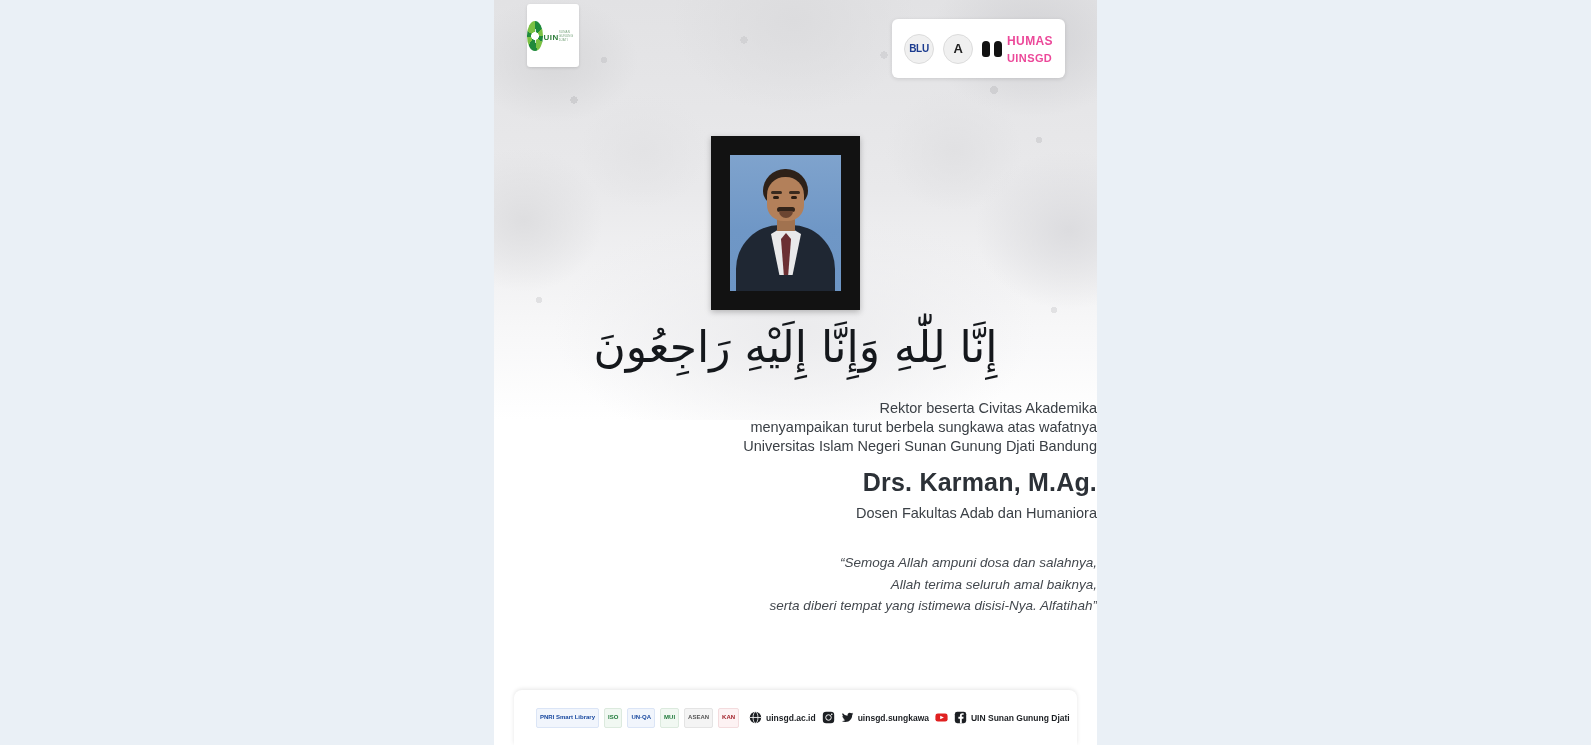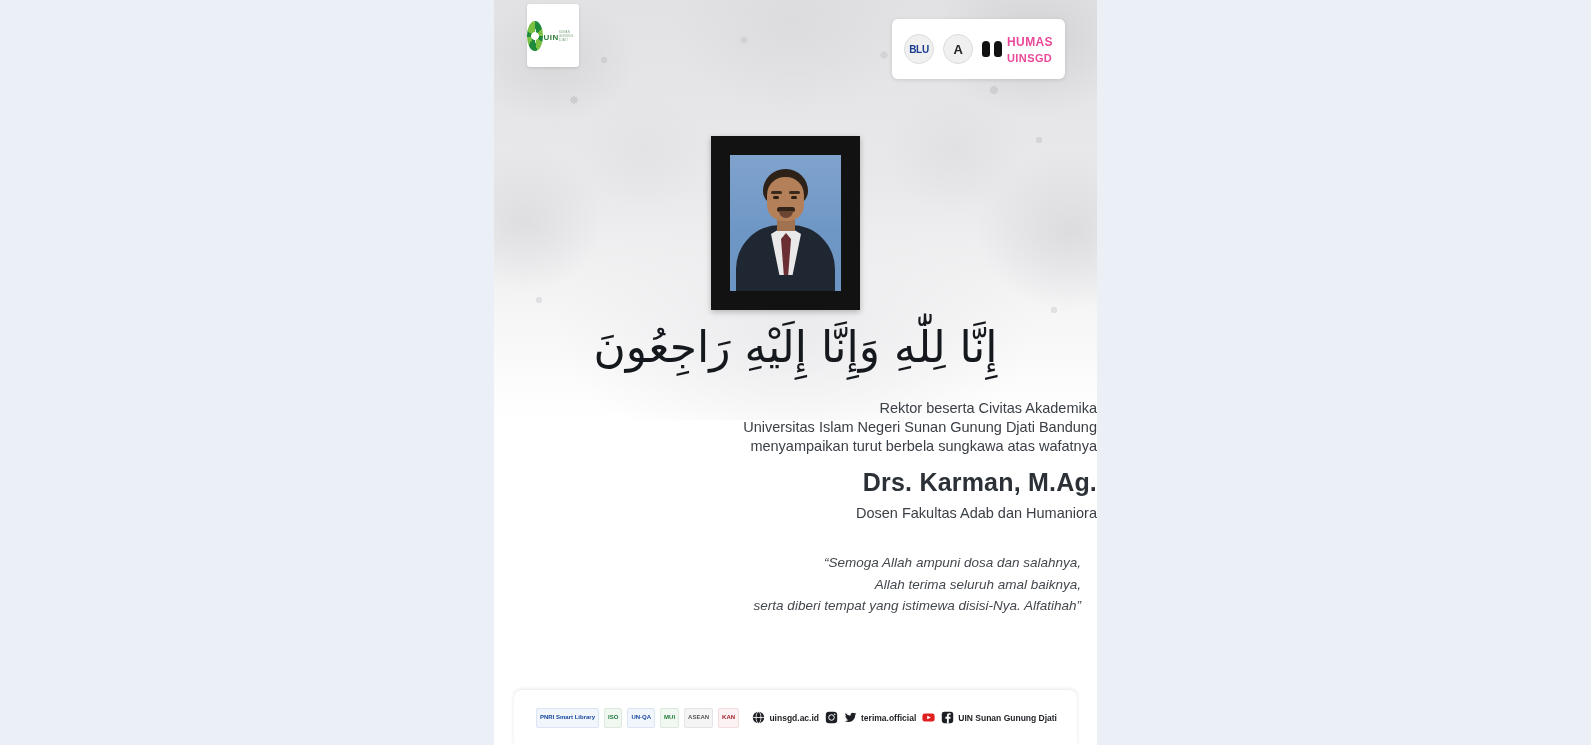--- a/index.html
+++ b/index.html
@@ -109,28 +109,28 @@
     color: #7aa57f;
     letter-spacing: .2px;
     margin-top: 1px;
   }
 
   
   #top-right-badges {
     position: absolute;
     right: 32px;
     top: 19px;
-    height: 60px;
+    height: 43px;
     background: #ffffff;
     border-radius: 6px;
     box-shadow: 0 1px 4px rgba(0,0,0,.12);
     display: flex;
     align-items: center;
     gap: 9px;
-    padding: 0 12px;
+    padding: 8px 12px;
   }
   .round-badge {
     width: 28px;
     height: 28px;
     border-radius: 50%;
     background: #f0f0f0;
     border: 1px solid #dcdcdc;
     display: flex;
     align-items: center;
     justify-content: center;
@@ -296,21 +296,21 @@
   }
   #deceased-role div { margin: 0 0 2px 0; }
 
   #prayer {
     top: 554px;
     font-size: 13.5px;
     font-style: italic;
     line-height: 1.3;
     color: #43484e;
   }
-  #prayer div { margin: 0 16px 4px 0; padding-left: 35px; }
+  #prayer div { margin: 0 0 4px 0; padding-left: 35px; }
 
   
   #bottom-bar {
     position: absolute;
     left: 20px;
     bottom: 0;
     width: 563px;
     height: 55px;
     background: #ffffff;
     border-radius: 8px 8px 0 0;
@@ -413,22 +413,22 @@
         <span class="p-eye-r"></span>
         <span class="p-mustache"></span>
         <span class="p-mouth"></span>
       </div>
     </div>
 
     <div id="arabic-phrase">إِنَّا لِلّٰهِ وَإِنَّا إِلَيْهِ رَاجِعُونَ</div>
 
     <div class="center-block" id="intro-lines">
       <div>Rektor beserta Civitas Akademika</div>
+      <div>menyampaikan turut berbela sungkawa atas wafatnya</div>
       <div>Universitas Islam Negeri Sunan Gunung Djati Bandung</div>
-      <div>menyampaikan turut berbela sungkawa atas wafatnya</div>
     </div>
 
     <div class="center-block" id="deceased-name">Drs. Karman, M.Ag.</div>
 
     <div class="center-block" id="deceased-role">
       <div>Dosen Fakultas Adab dan Humaniora</div>
     </div>
 
     <div class="center-block" id="prayer">
       <div>“Semoga Allah ampuni dosa dan salahnya,</div>
@@ -469,21 +469,21 @@
               </svg>
           </span>
         </span>
 
         <span class="social-item">
           <span class="sicon">
             <svg viewBox="0 0 16 16" width="13" height="13">
                 <path d="M15 3.2c-.5.25-1.1.4-1.7.48.6-.37 1.06-.95 1.28-1.64-.56.33-1.2.58-1.87.7A2.9 2.9 0 0 0 8 5.3c0 .23.02.45.07.66A8.3 8.3 0 0 1 2 2.6a2.9 2.9 0 0 0 .9 3.88c-.47-.02-.92-.15-1.3-.36v.04c0 1.4 1 2.57 2.33 2.84-.25.07-.5.1-.77.1-.18 0-.37-.02-.54-.05a2.92 2.92 0 0 0 2.72 2.02A5.85 5.85 0 0 1 1 12.3a8.26 8.26 0 0 0 4.47 1.31c5.36 0 8.3-4.44 8.3-8.3v-.38A5.9 5.9 0 0 0 15 3.2z" fill="#1c1f23"></path>
               </svg>
           </span>
-          <span class="handle">terima.official</span>
+          <span class="handle">uinsgd.sungkawa</span>
         </span>
 
         <span class="social-item">
           <span class="sicon">
             <svg viewBox="0 0 16 16" width="13" height="13">
                 <rect x="0.5" y="3" width="15" height="10" rx="3" fill="#e02020"></rect>
                 <polygon points="6.4,5.8 11,8 6.4,10.2" fill="#fff"></polygon>
               </svg>
           </span>
         </span>

